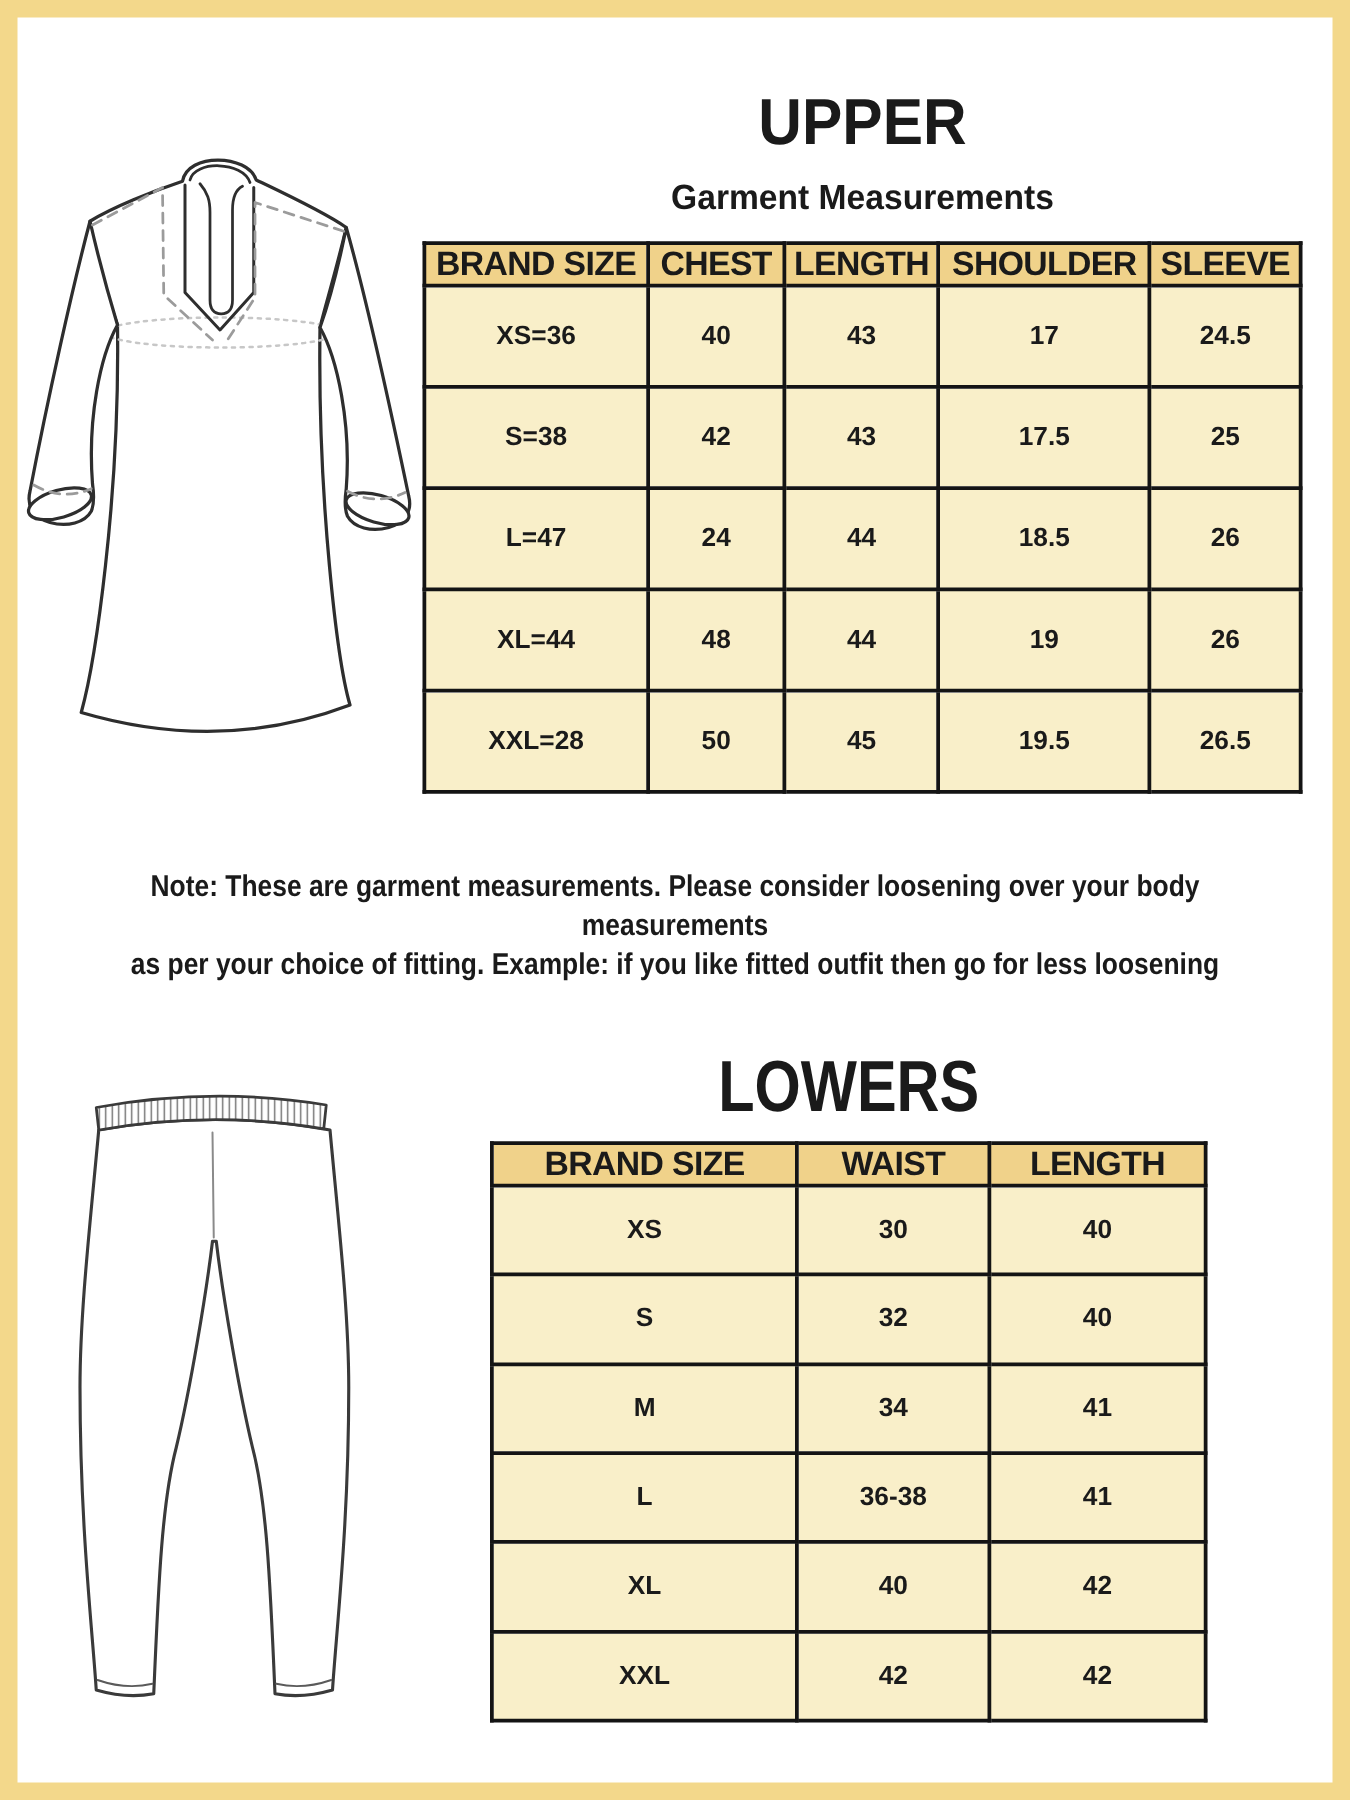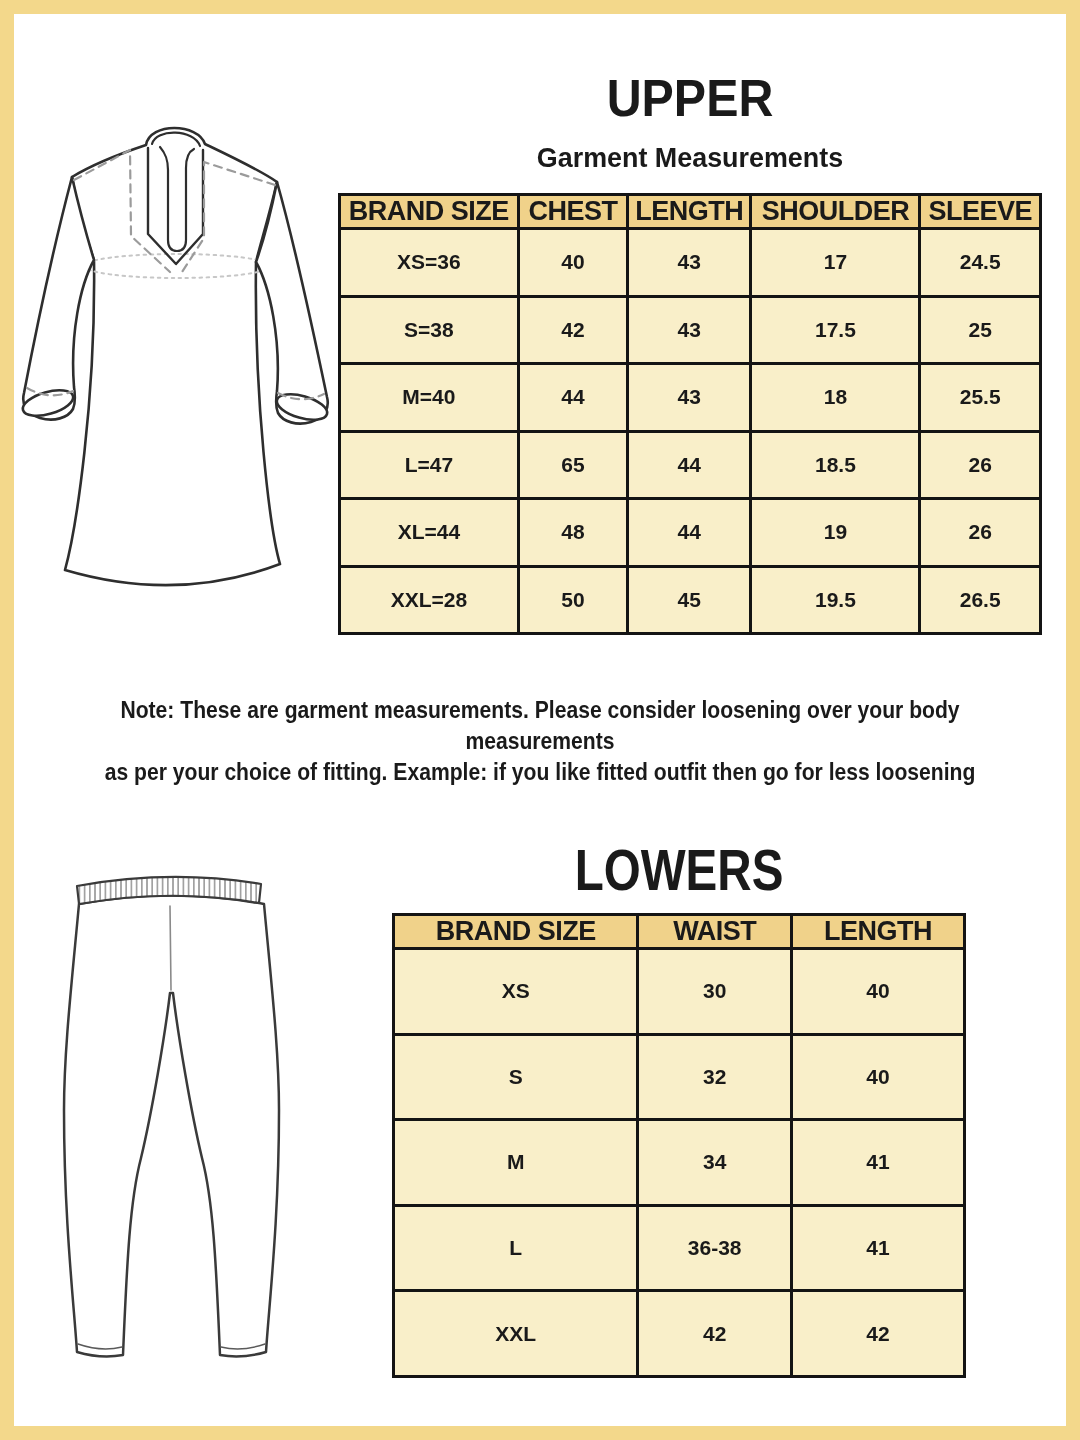--- a/index.html
+++ b/index.html
@@ -89,29 +89,22 @@
         <td>24.5</td>
       </tr>
       <tr>
         <td>S=38</td>
         <td>42</td>
         <td>43</td>
         <td>17.5</td>
         <td>25</td>
       </tr>
       <tr>
-        <td>M=40</td>
-        <td>44</td>
-        <td>43</td>
-        <td>18</td>
-        <td>25.5</td>
-      </tr>
-      <tr>
         <td>L=47</td>
-        <td>65</td>
+        <td>24</td>
         <td>44</td>
         <td>18.5</td>
         <td>26</td>
       </tr>
       <tr>
         <td>XL=44</td>
         <td>48</td>
         <td>44</td>
         <td>19</td>
         <td>26</td>
@@ -181,18 +174,23 @@
         <td>M</td>
         <td>34</td>
         <td>41</td>
       </tr>
       <tr>
         <td>L</td>
         <td>36-38</td>
         <td>41</td>
       </tr>
       <tr>
+        <td>XL</td>
+        <td>40</td>
+        <td>42</td>
+      </tr>
+      <tr>
         <td>XXL</td>
         <td>42</td>
         <td>42</td>
       </tr>
     </tbody>
 </table>
 
 </body></html>

